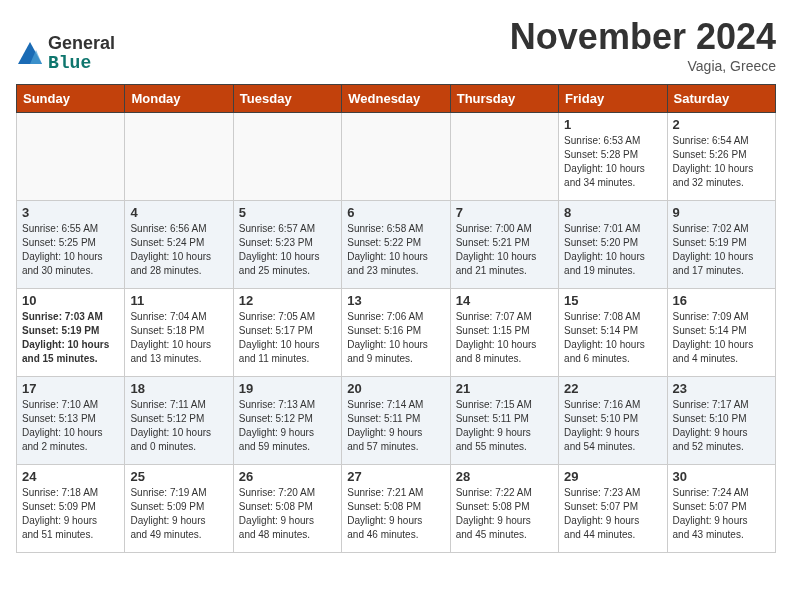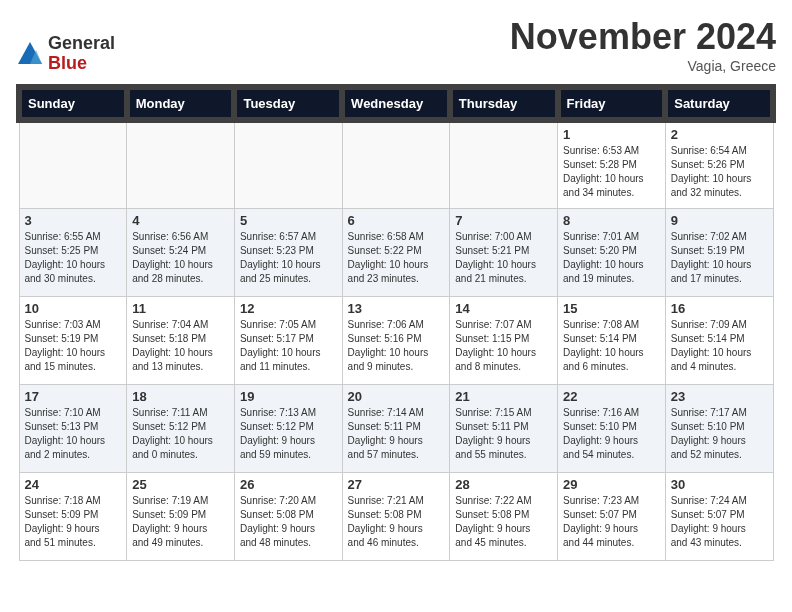--- a/index.html
+++ b/index.html
@@ -19,21 +19,21 @@
     .logo {
       display: flex;
       align-items: center;
     }
     .logo-text {
       font-size: 18px;
       font-weight: bold;
       line-height: 1.1;
     }
     .logo-general { color: #333; }
-    .logo-blue { color: #b91c1c; }
+    .logo-blue { color: #0f766e; font-family: Liberation Mono, monospace; }
     .logo-icon {
       width: 28px;
       height: 28px;
       margin-right: 4px;
     }
     .title-area {
       text-align: right;
     }
     .month-title {
       font-size: 36px;
@@ -43,27 +43,27 @@
     .location {
       font-size: 14px;
       color: #555;
     }
     .calendar {
       width: 100%;
       border-collapse: collapse;
       table-layout: fixed;
     }
     .calendar th {
-      background: #0f172a;
+      background: #c2410c;
       color: #fff;
       text-align: left;
       padding: 6px 6px;
       font-size: 13px;
       font-weight: bold;
-      border: 6px solid #404040;
+      border: 1px solid #404040;
     }
     .calendar td {
       border: 1px solid #ccc;
       vertical-align: top;
       padding: 4px 5px;
       height: 88px;
       background: #fff;
       font-size: 10.5px;
       color: #333;
     }
@@ -186,21 +186,21 @@
           <span class="day-number">9</span>
           <div class="day-info" style="white-space: pre-line;">Sunrise: 7:02 AM
 Sunset: 5:19 PM
 Daylight: 10 hours
 and 17 minutes.</div>
         </td>
       </tr>
       <tr>
         <td>
           <span class="day-number">10</span>
-          <div class="day-info" style="white-space: pre-line;">Sunrise: 7:03 AM
+          <div class="day-info" style="white-space: pre-line; font-weight: bold;">Sunrise: 7:03 AM
 Sunset: 5:19 PM
 Daylight: 10 hours
 and 15 minutes.</div>
         </td>
         <td>
           <span class="day-number">11</span>
           <div class="day-info" style="white-space: pre-line;">Sunrise: 7:04 AM
 Sunset: 5:18 PM
 Daylight: 10 hours
 and 13 minutes.</div>

